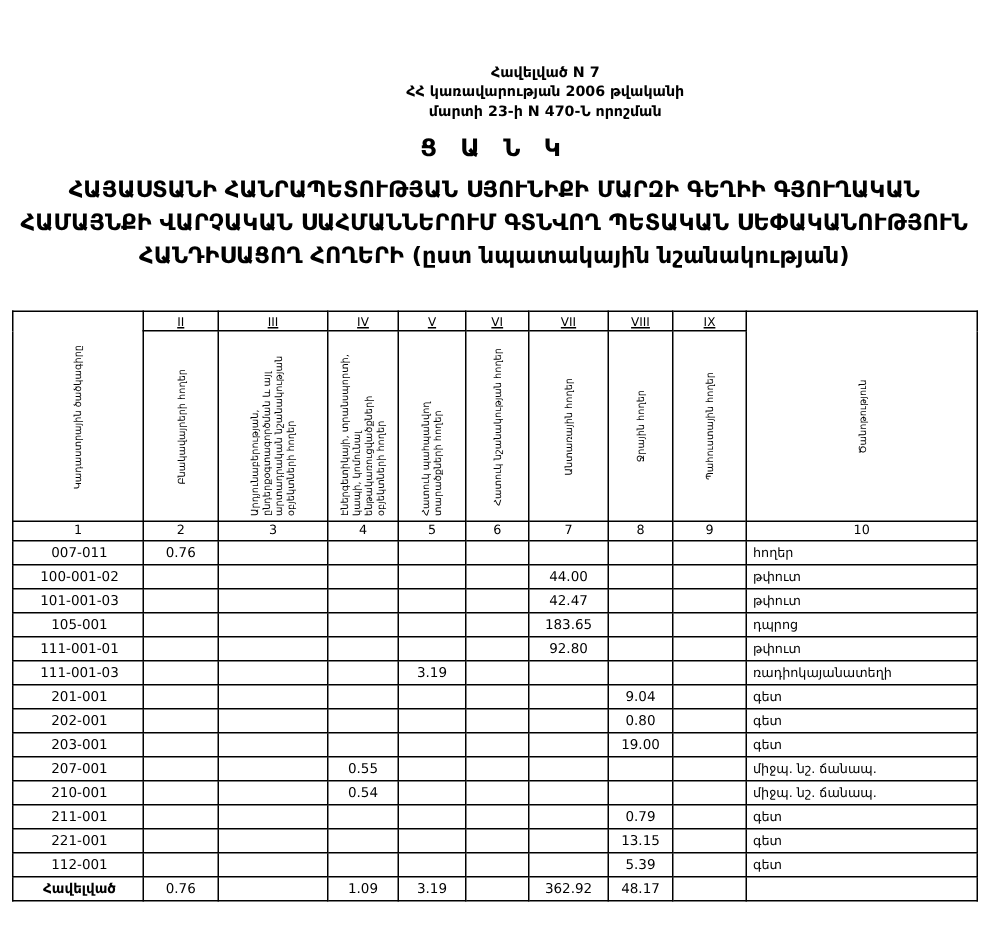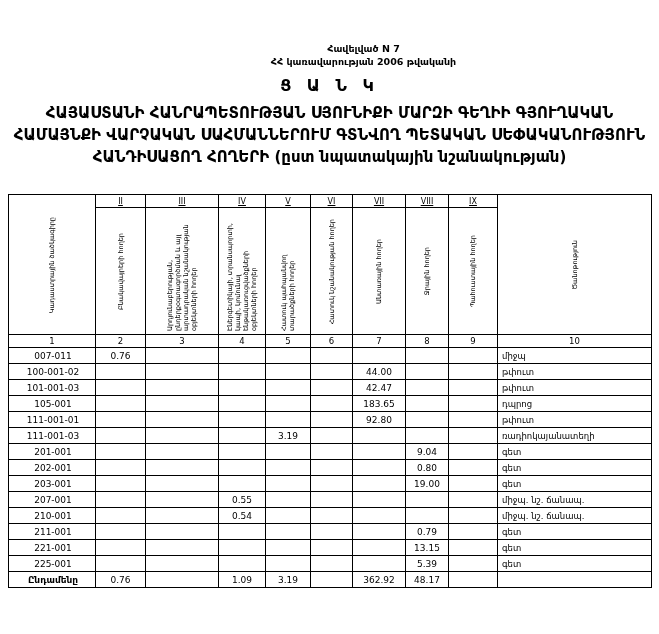--- a/index.html
+++ b/index.html
@@ -48,20 +48,21 @@
   .signature{font-size:10px;font-weight:bold;}
 </style>
 </head>
 <body>
 
 <div class="sheet">
 
   <div class="appendix">
     <div>Հավելված N 7</div>
     <div>ՀՀ կառավարության 2006 թվականի</div>
+    <div>մարտի 23-ի N 470-Ն որոշման</div>
   </div>
 
   <div class="doc-title">Ց Ա Ն Կ</div>
 
   <div class="subtitle">ՀԱՅԱՍՏԱՆԻ ՀԱՆՐԱՊԵՏՈՒԹՅԱՆ ՍՅՈՒՆԻՔԻ ՄԱՐԶԻ ԳԵՂԻԻ ԳՅՈՒՂԱԿԱՆ ՀԱՄԱՅՆՔԻ ՎԱՐՉԱԿԱՆ ՍԱՀՄԱՆՆԵՐՈՒՄ ԳՏՆՎՈՂ ՊԵՏԱԿԱՆ ՍԵՓԱԿԱՆՈՒԹՅՈՒՆ ՀԱՆԴԻՍԱՑՈՂ ՀՈՂԵՐԻ (ըստ նպատակային նշանակության)</div>
 
   <table>
     <colgroup>
       <col style="width:87px">
         <col style="width:50px">
@@ -134,21 +135,21 @@
         <tr>
           <td class="code">007-011</td>
           <td>0.76</td>
           <td></td>
           <td></td>
           <td></td>
           <td></td>
           <td></td>
           <td></td>
           <td></td>
-          <td class="note">միջպ</td>
+          <td class="note">հողեր</td>
         </tr>
         <tr>
           <td class="code">100-001-02</td>
           <td></td>
           <td></td>
           <td></td>
           <td></td>
           <td></td>
           <td>44.00</td>
           <td></td>
@@ -281,33 +282,33 @@
           <td></td>
           <td></td>
           <td></td>
           <td></td>
           <td></td>
           <td>13.15</td>
           <td></td>
           <td class="note">գետ</td>
         </tr>
         <tr>
-          <td class="code">225-001</td>
+          <td class="code">112-001</td>
           <td></td>
           <td></td>
           <td></td>
           <td></td>
           <td></td>
           <td></td>
           <td>5.39</td>
           <td></td>
           <td class="note">գետ</td>
         </tr>
         <tr class="total-row">
-          <td class="code">Ընդամենը</td>
+          <td class="code">Հավելված</td>
           <td>0.76</td>
           <td></td>
           <td>1.09</td>
           <td>3.19</td>
           <td></td>
           <td>362.92</td>
           <td>48.17</td>
           <td></td>
           <td class="note"></td>
         </tr>

